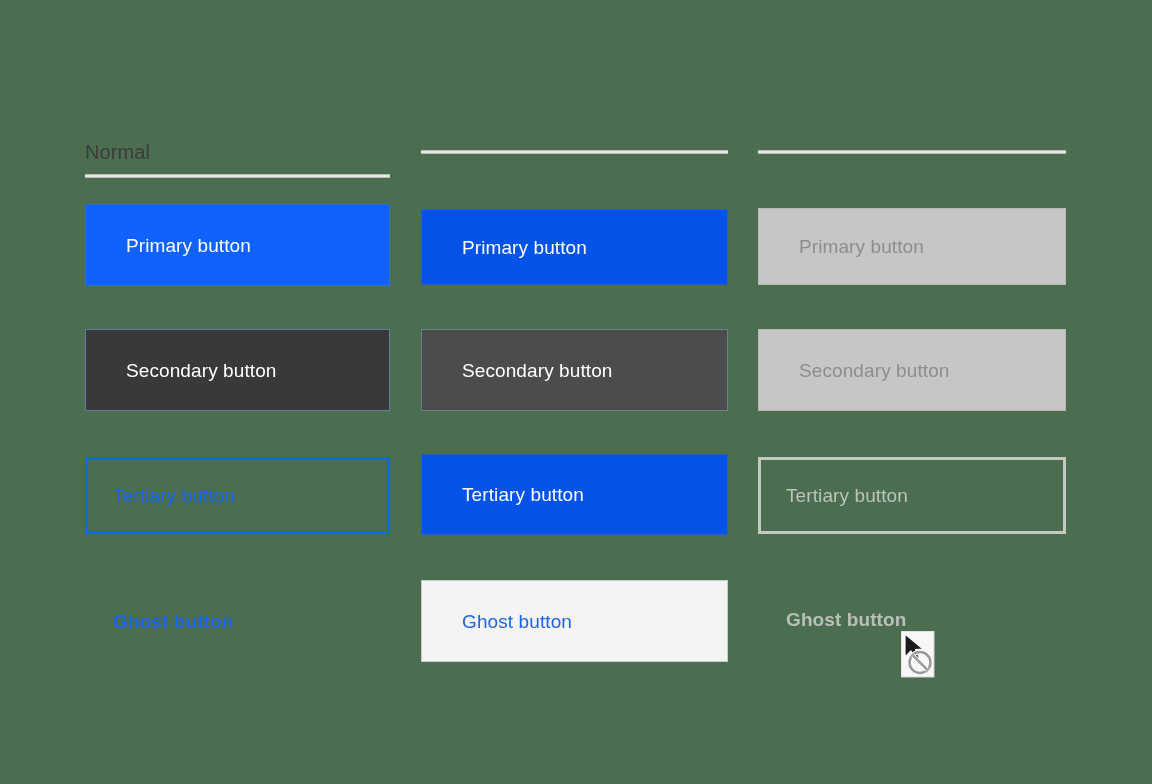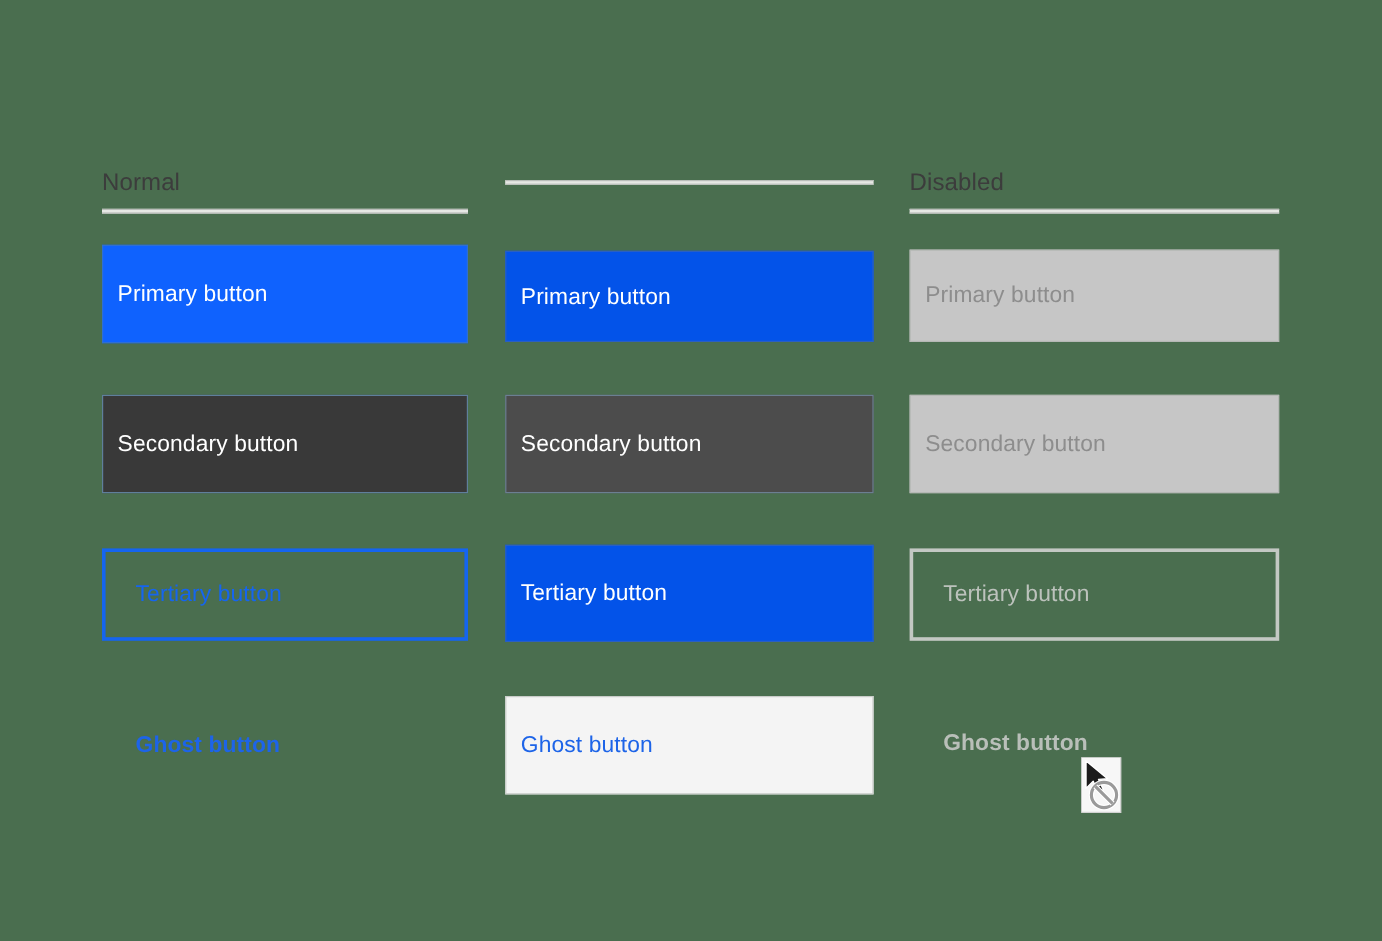--- a/index.html
+++ b/index.html
@@ -49,21 +49,21 @@
   .col-head.c3 { left: 758px; top: 128px; width: 308px; }
 
   
   .btn {
     position: absolute;
     display: flex;
     align-items: center;
     font-size: 19px;
     line-height: 1;
     letter-spacing: .1px;
-    padding-left: 12px;
+    padding-left: 40px;
     border: 1px solid transparent;
     white-space: nowrap;
   }
 
   
   .btn.n-primary {
     left: 85px; top: 192px; width: 305px; height: 82px;
     background: #0f62fe; color: #ffffff;
     border-color: #2f6fd2;
   }
@@ -147,21 +147,20 @@
   <div class="col-head c1">
     <div class="head-label">Normal</div>
     <div class="head-rule"></div>
   </div>
 
   <div class="col-head c2">
     <div class="head-rule"></div>
   </div>
 
   <div class="col-head c3">
-    <div class="head-label">Disabled</div>
     <div class="head-rule"></div>
   </div>
 
   <div class="btn n-primary">Primary button</div>
 
   <div class="btn n-secondary">Secondary button</div>
 
   <div class="btn n-tertiary">Tertiary button</div>
 
   <div class="btn n-ghost">Ghost button</div>

